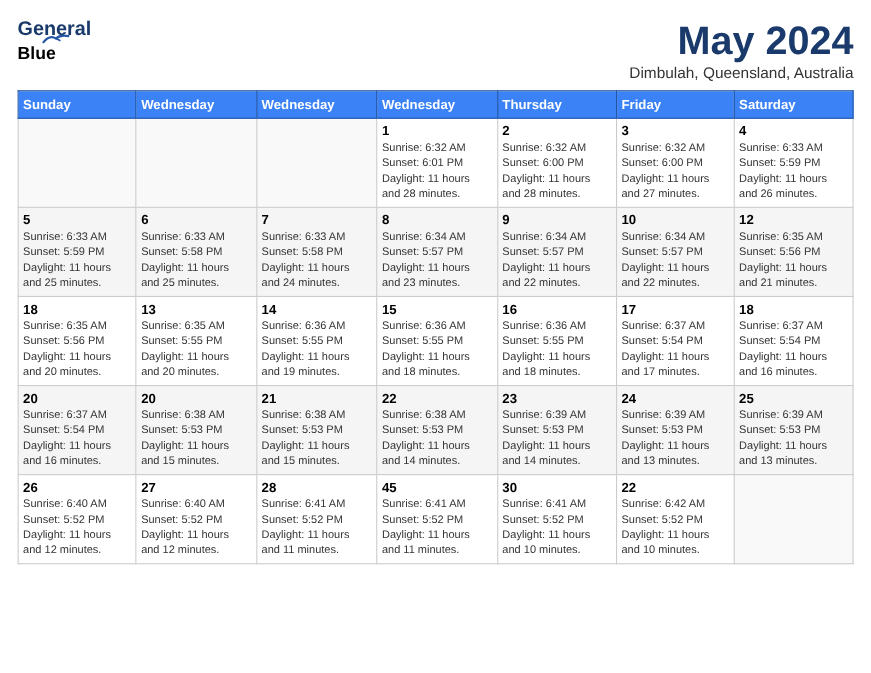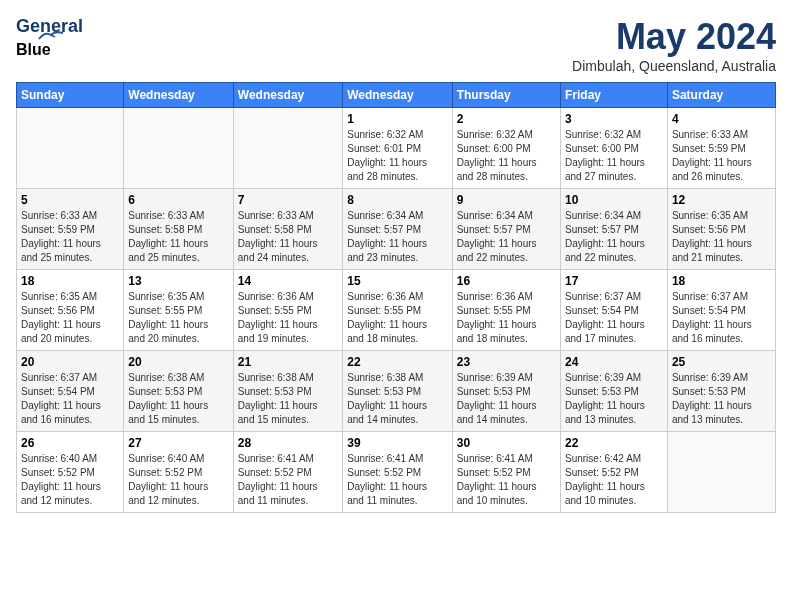--- a/index.html
+++ b/index.html
@@ -310,21 +310,21 @@
 and 12 minutes.</div>
         </td>
         <td>
           <div class="day-number">28</div>
           <div class="day-info" style="white-space: pre-line;">Sunrise: 6:41 AM
 Sunset: 5:52 PM
 Daylight: 11 hours
 and 11 minutes.</div>
         </td>
         <td>
-          <div class="day-number">39</div>
+          <div class="day-number">45</div>
           <div class="day-info" style="white-space: pre-line;">Sunrise: 6:41 AM
 Sunset: 5:52 PM
 Daylight: 11 hours
 and 11 minutes.</div>
         </td>
         <td>
           <div class="day-number">30</div>
           <div class="day-info" style="white-space: pre-line;">Sunrise: 6:41 AM
 Sunset: 5:52 PM
 Daylight: 11 hours

